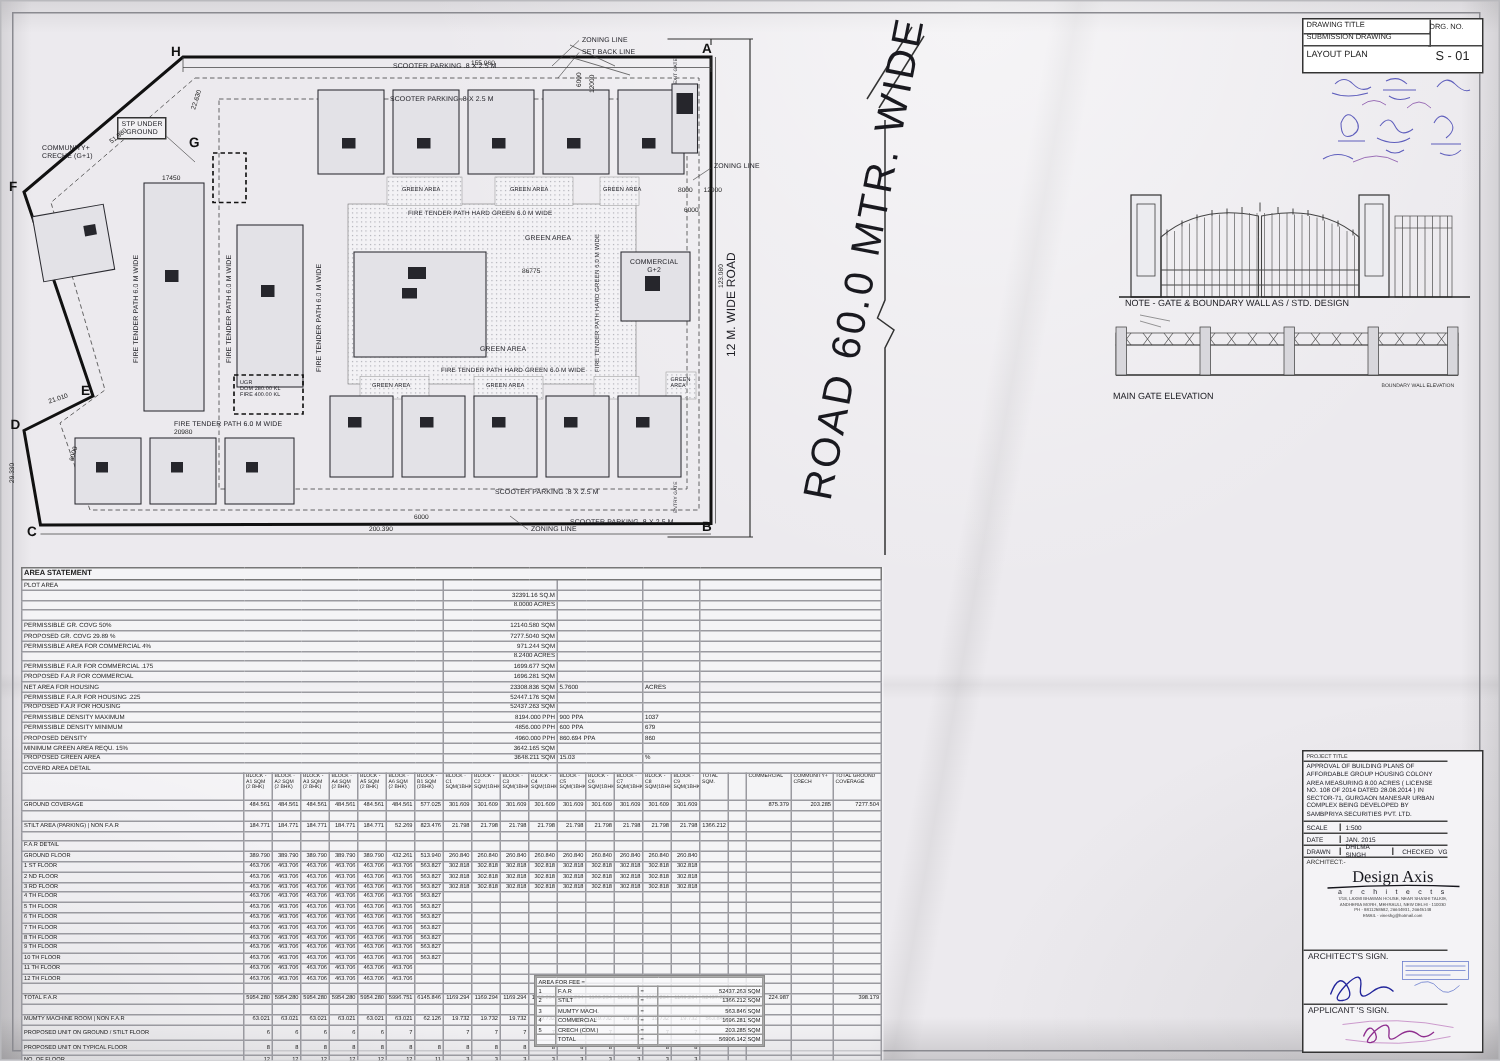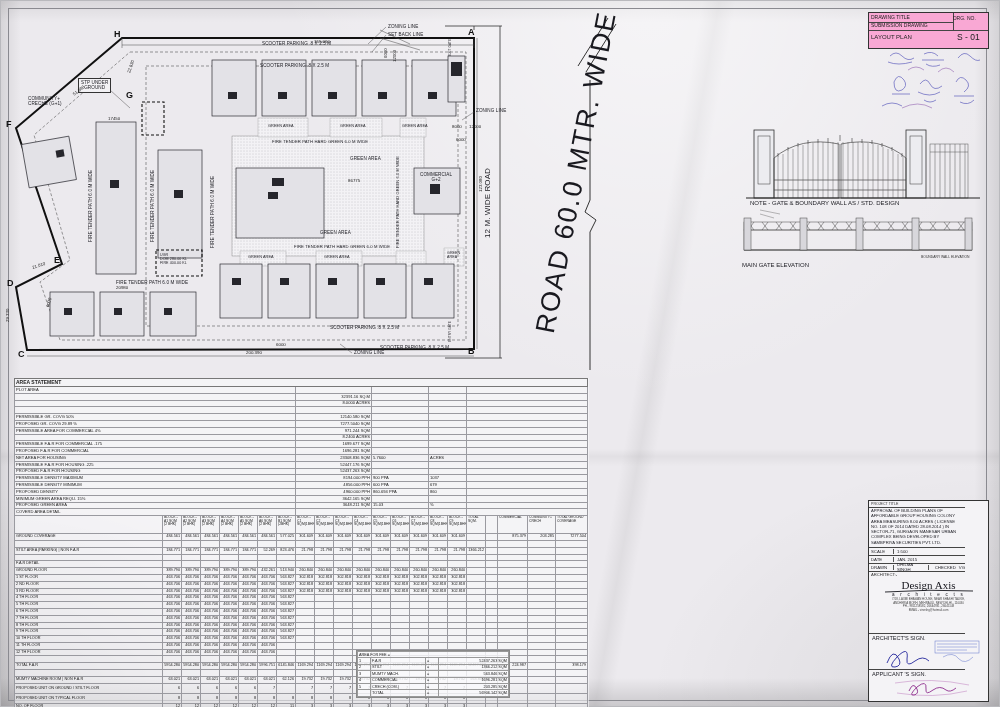--- a/index.html
+++ b/index.html
@@ -15,21 +15,21 @@
     #eceaee;}
   #frame{position:absolute;left:8px;top:8px;right:13px;bottom:6px;border:1px solid #8a8a90;}
   .lbl{position:absolute;font-size:4.6px;line-height:1.15;color:#1c1c22;white-space:nowrap;letter-spacing:.1px;}
   .pre{white-space:pre-line;}
   .v{transform:rotate(-90deg);transform-origin:0 0;}
   .dim{position:absolute;font-size:4.4px;color:#222;white-space:nowrap;}
   .corner{position:absolute;font-size:9px;color:#111;font-weight:bold;font-family:"Liberation Sans",sans-serif;}
   .boxed{border:.5px solid #333;background:#f2f1f4;padding:1px 2px;text-align:center;}
   #bigroad{position:absolute;left:530px;top:330px;font-size:27px;letter-spacing:2px;color:#19191f;transform:rotate(-79deg);transform-origin:0 0;white-space:nowrap;font-weight:400;}
   
-  #titleblock{position:absolute;left:868px;top:12px;width:119px;height:35px;border:1px solid #333;background:#f9a8d4;font-size:5px;color:#222;}
+  #titleblock{position:absolute;left:868px;top:12px;width:119px;height:35px;border:1px solid #333;background:#ffffff;font-size:5px;color:#222;}
   #titleblock .r1{position:absolute;left:0;top:0;width:82px;height:8px;border-bottom:.5px solid #444;border-right:.5px solid #444;padding:1px 0 0 2px;}
   #titleblock .r2{position:absolute;left:0;top:8px;width:82px;height:8px;border-right:.5px solid #444;border-bottom:.5px solid #444;padding:1px 0 0 2px;}
   #titleblock .drg{position:absolute;left:84px;top:1px;width:33px;height:15px;padding-top:1px;}
   #titleblock .lay{position:absolute;left:2px;top:21px;font-size:6px;}
   #titleblock .sno{position:absolute;left:88px;top:19px;font-size:8.5px;}
   #titleblock .drgline{position:absolute;left:83px;top:16.5px;width:36px;border-top:.5px solid #444;}
   
   #gatearea{position:absolute;left:740px;top:118px;width:248px;height:160px;}
   #gatearea .note{position:absolute;left:10px;top:82px;font-size:6px;color:#1c1c22;white-space:nowrap;}
   #gatearea .mge{position:absolute;left:2px;top:144px;font-size:6px;color:#1c1c22;}

